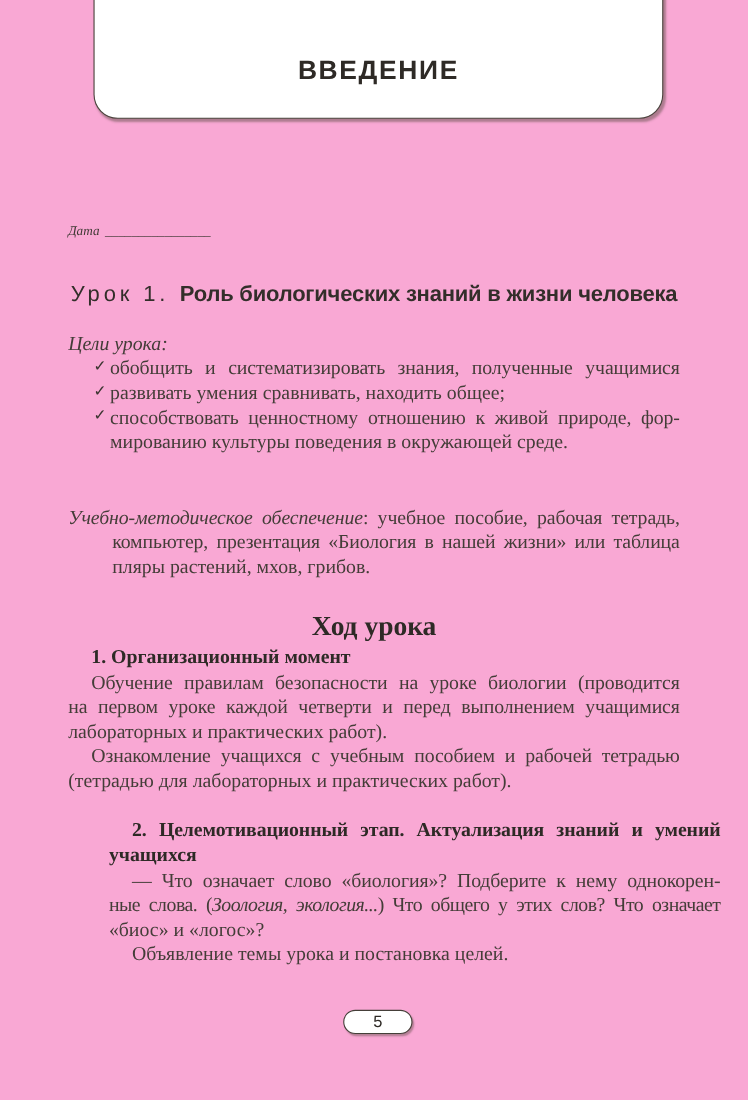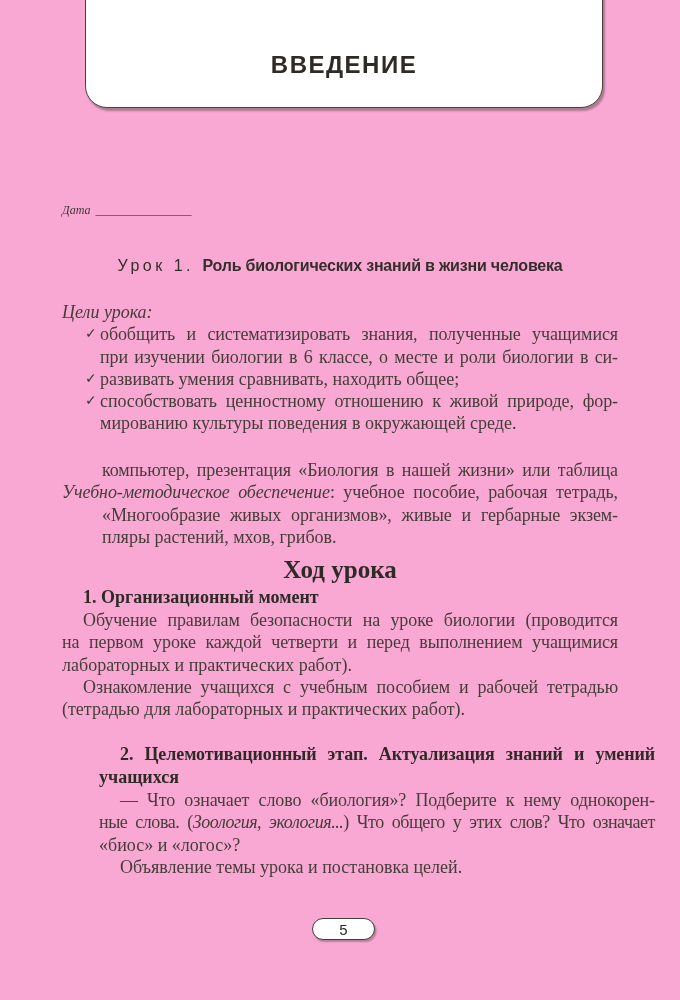--- a/index.html
+++ b/index.html
@@ -19,21 +19,21 @@
     font-family:"Liberation Sans",sans-serif;font-weight:bold;font-size:24px;
     letter-spacing:1.5px;color:#2e2a26;
   }
   
   .date{position:absolute;top:203px;left:62px;font-size:12px;color:#3d3832;}
   .date .it{font-style:italic;}
   .date .blank{letter-spacing:0;margin-left:5px;color:#3d3832;}
   
   .lesson{
     position:absolute;top:257px;left:62px;width:556px;text-align:center;white-space:nowrap;
-    font-family:"Liberation Sans",sans-serif;font-size:16px;color:#332e2a;
+    font-family:"Liberation Sans",sans-serif;font-size:20px;color:#332e2a;
   }
   .lesson-label{letter-spacing:3.5px;font-weight:normal;}
   .lesson-title{font-weight:bold;margin-left:4px;letter-spacing:-0.2px;}
   
   .bodyblock{font-size:18px;line-height:22.3px;}
   .it{font-style:italic;}
   .ln{display:block;}
   .j{text-align:justify;text-align-last:justify;letter-spacing:-0.1px;}
   .tight{letter-spacing:-0.45px;word-spacing:-1.3px;}
   .pl{padding-left:21px;}
@@ -78,44 +78,42 @@
     <span class="lesson-title">Роль биологических знаний в жизни человека</span>
   </div>
 
   <div class="goals bodyblock">
     <span class="ln goals-head">Цели урока:</span>
 
     <div class="bullet">
       <span class="check">✓</span>
       <span class="btext">
         <span class="ln j">обобщить и систематизировать знания, полученные учащимися</span>
-        <span class="ln j">при изучении биологии в 6 классе, о месте и роли биологии в си-</span>
       </span>
     </div>
 
     <div class="bullet">
       <span class="check">✓</span>
       <span class="btext">
         <span class="ln">развивать умения сравнивать, находить общее;</span>
       </span>
     </div>
 
     <div class="bullet">
       <span class="check">✓</span>
       <span class="btext">
         <span class="ln j">способствовать ценностному отношению к живой природе, фор-</span>
         <span class="ln">мированию культуры поведения в окружающей среде.</span>
       </span>
     </div>
   </div>
 
   <div class="materials bodyblock">
+    <span class="ln j"><span class="it">Учебно-методическое обеспечение</span><span>: учебное пособие, рабочая тетрадь,</span></span>
     <span class="ln j cont">компьютер, презентация «Биология в нашей жизни» или таблица</span>
-    <span class="ln j"><span class="it">Учебно-методическое обеспечение</span><span>: учебное пособие, рабочая тетрадь,</span></span>
-    <span class="ln j cont">«Многообразие живых организмов», живые и гербарные экзем-</span>
     <span class="ln cont">пляры растений, мхов, грибов.</span>
   </div>
 
   <div class="hod">Ход урока</div>
 
   <div class="sec1 bodyblock">
     <span class="ln sec-title pl">1. Организационный момент</span>
     <span class="ln j pl">Обучение правилам безопасности на уроке биологии (проводится</span>
     <span class="ln j">на первом уроке каждой четверти и перед выполнением учащимися</span>
     <span class="ln">лабораторных и практических работ).</span>

